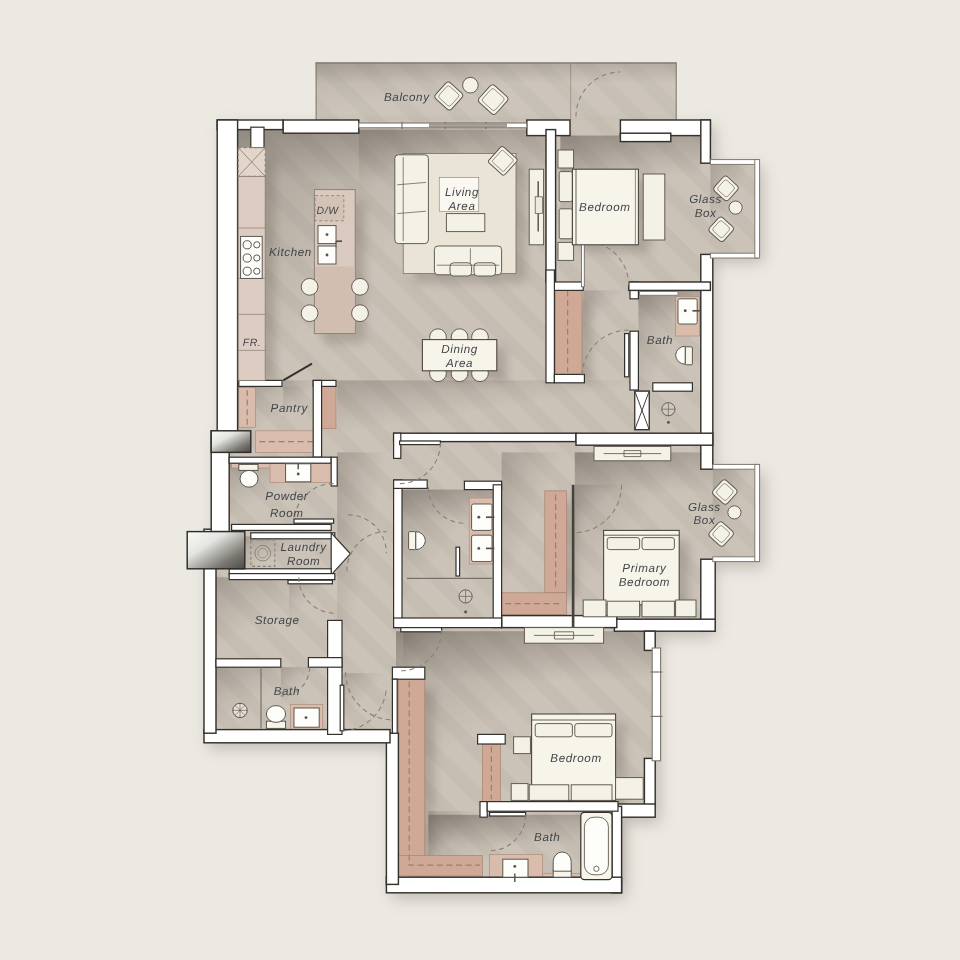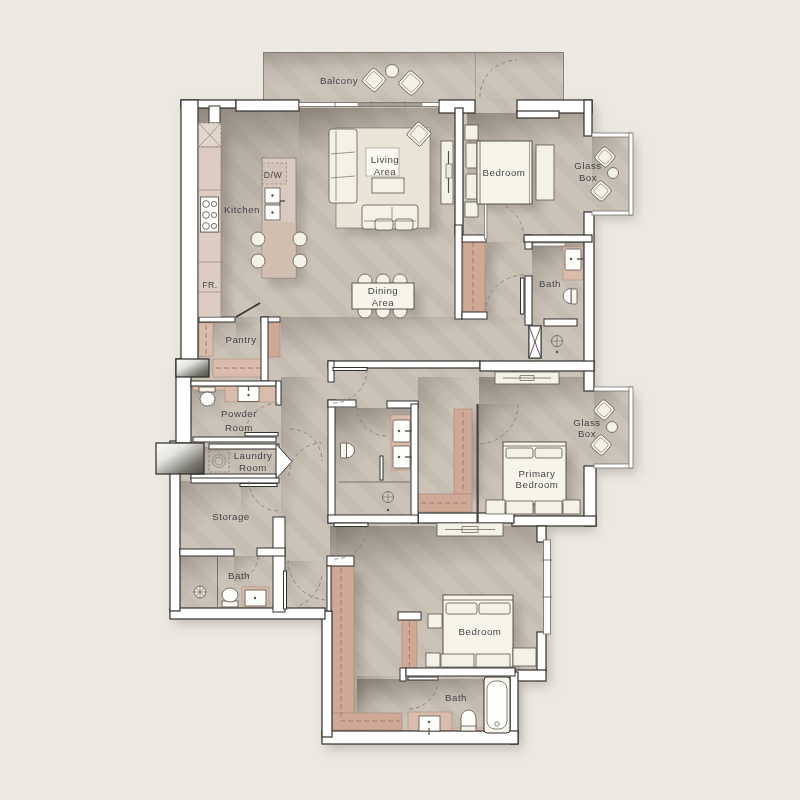--- a/index.html
+++ b/index.html
@@ -1,15 +1,15 @@
 <!DOCTYPE html>
 <html><head><meta charset="utf-8">
 <style>
 html,body{margin:0;padding:0;background:#ece9e2;}
-#wrap{width:800px;height:800px;position:relative;overflow:hidden;}
+#wrap{width:800px;height:800px;position:relative;overflow:hidden;font-style:italic;}
 text{font-family:"Liberation Sans",sans-serif;fill:#42464a;letter-spacing:0.5px;}
 .lbl{font-size:9.7px;}
 .sm{font-size:8.7px;}
 .w{fill:#ffffff;stroke:#33312c;stroke-width:1.2;}
 .w2{fill:#ffffff;stroke:#33312c;stroke-width:1;}
 .f{fill:#f4f1e6;stroke:#5d584e;stroke-width:0.8;}
 .f2{fill:#f7f4ea;stroke:#4a463f;stroke-width:0.9;}
 .pk{fill:#cfa896;stroke:#a78573;stroke-width:0.6;}
 .pk2{fill:#d9bcab;stroke:#a78573;stroke-width:0.5;}
 .da{fill:none;stroke:#8a8176;stroke-width:0.9;stroke-dasharray:4 3;}

